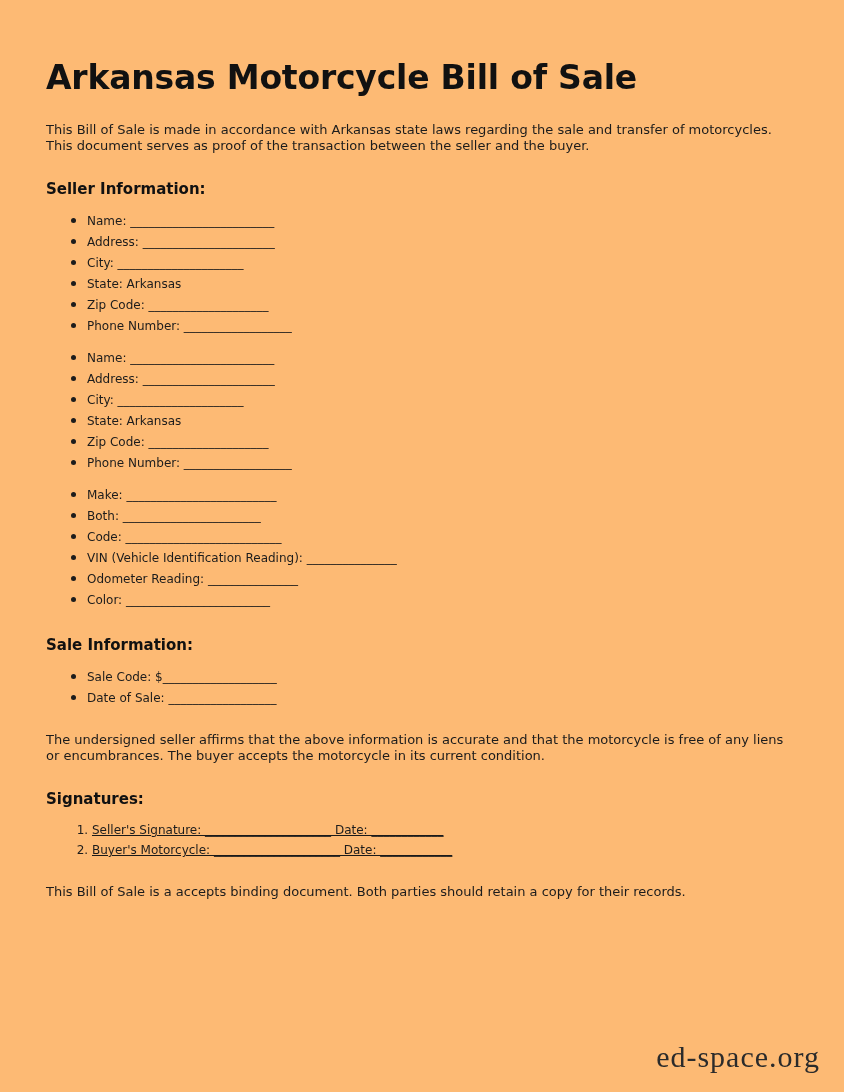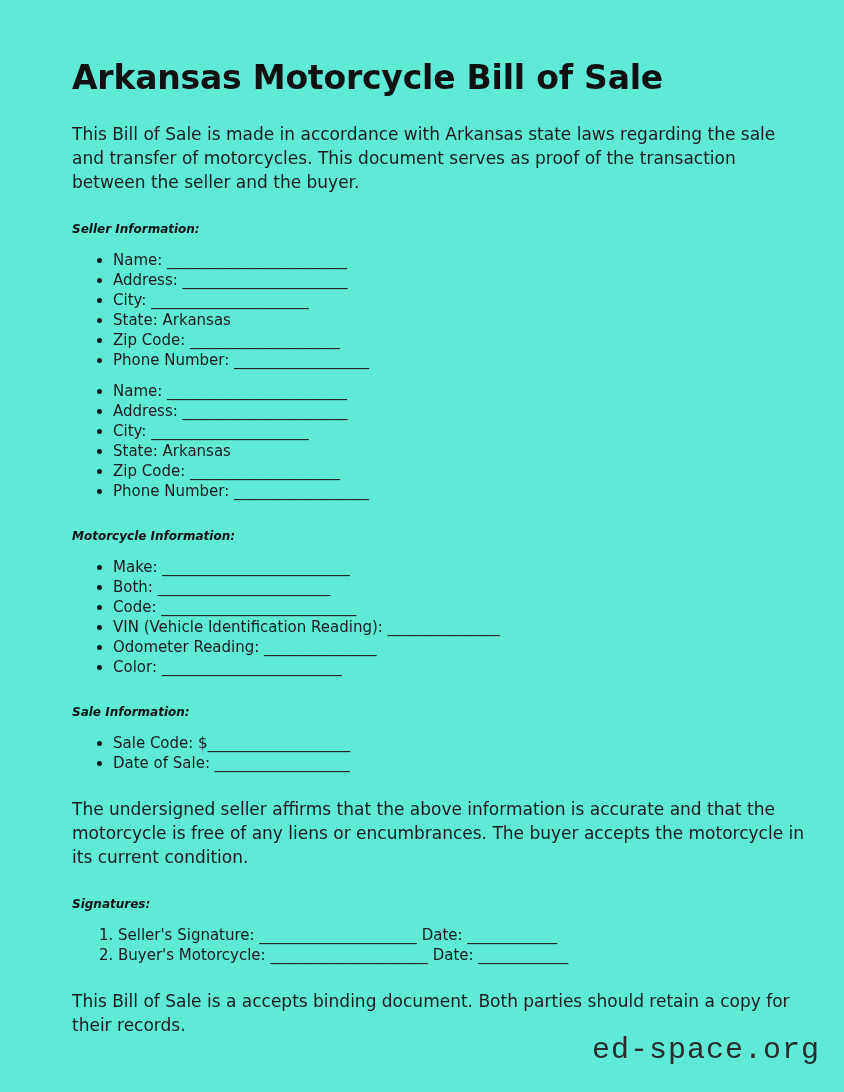--- a/index.html
+++ b/index.html
@@ -14,66 +14,65 @@
     position: relative;
     font-family: "DejaVu Sans", sans-serif;
     color: #1a1a1a;
     overflow: hidden;
   }
   .page {
     position: absolute;
     left: 0; top: 0;
     width: 844px;
     height: 1092px;
-    background: #5eead4;
+    background: #fdba74;
     box-sizing: border-box;
-    padding: 46px 46px 0 72px;
+    padding: 46px 46px 0 46px;
   }
   .doc-title {
     font-size: 33px;
     font-weight: bold;
     letter-spacing: -0.2px;
     margin: 12px 0 0 0;
     line-height: 40px;
     color: #111111;
   }
   p.para {
-    font-size: 17px;
-    line-height: 24px;
+    font-size: 13px;
+    line-height: 16px;
     margin: 24px 0 0 0;
     width: 740px;
     color: #1c1c1c;
   }
   h2.section {
-    font-size: 12px;
+    font-size: 15px;
     font-weight: bold;
     margin: 26px 0 0 0;
     line-height: 19px;
     color: #111111;
-    font-style: italic;
   }
   ul.fields, ol.sigs {
     margin: 11px 0 0 0;
     padding-left: 41px;
     list-style-position: outside;
   }
   ul.fields { list-style-type: disc; }
-  ol.sigs   { list-style-type: decimal; padding-left: 46px; }
+  ol.sigs   { list-style-type: decimal; padding-left: 46px; text-decoration: underline; }
   ul.fields li, ol.sigs li {
-    font-size: 15px;
+    font-size: 12px;
     line-height: 20px;
     color: #1c1c1c;
     white-space: pre;
   }
   ul.fields li::marker { font-size: 15px; }
   .watermark {
     position: absolute;
     right: 24px;
-    bottom: 25px;
-    font-family: Liberation Mono, monospace;
+    bottom: 18px;
+    font-family: Liberation Serif, serif;
     font-size: 30px;
     letter-spacing: 1px;
     color: #2b2b2b;
     white-space: nowrap;
   }
 </style>
 </head>
 <body>
 
 <div class="page">
@@ -94,21 +93,20 @@
 
   <ul class="fields">
     <li>Name: ________________________</li>
     <li>Address: ______________________</li>
     <li>City: _____________________</li>
     <li>State: Arkansas</li>
     <li>Zip Code: ____________________</li>
     <li>Phone Number: __________________</li>
   </ul>
 
-  <h2 class="section">Motorcycle Information:</h2>
   <ul class="fields">
     <li>Make: _________________________</li>
     <li>Both: _______________________</li>
     <li>Code: __________________________</li>
     <li>VIN (Vehicle Identification Reading): _______________</li>
     <li>Odometer Reading: _______________</li>
     <li>Color: ________________________</li>
   </ul>
 
   <h2 class="section">Sale Information:</h2>

